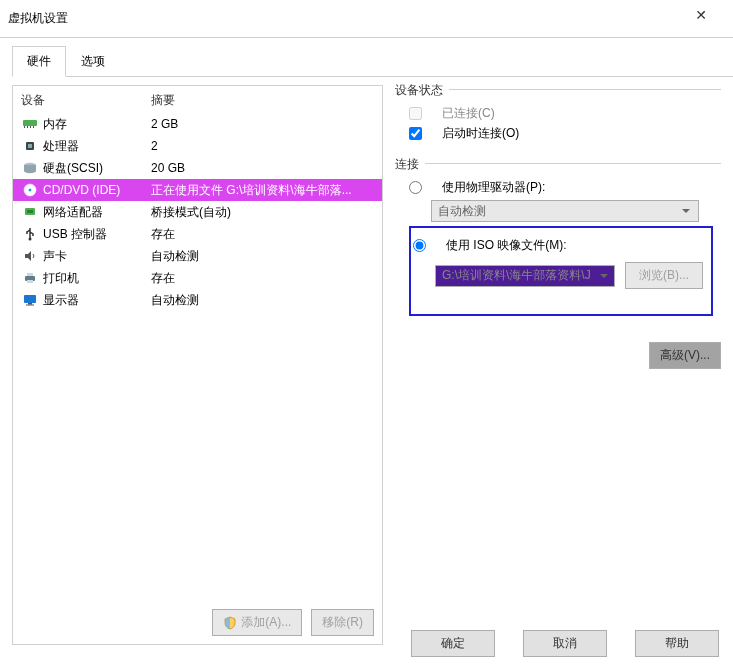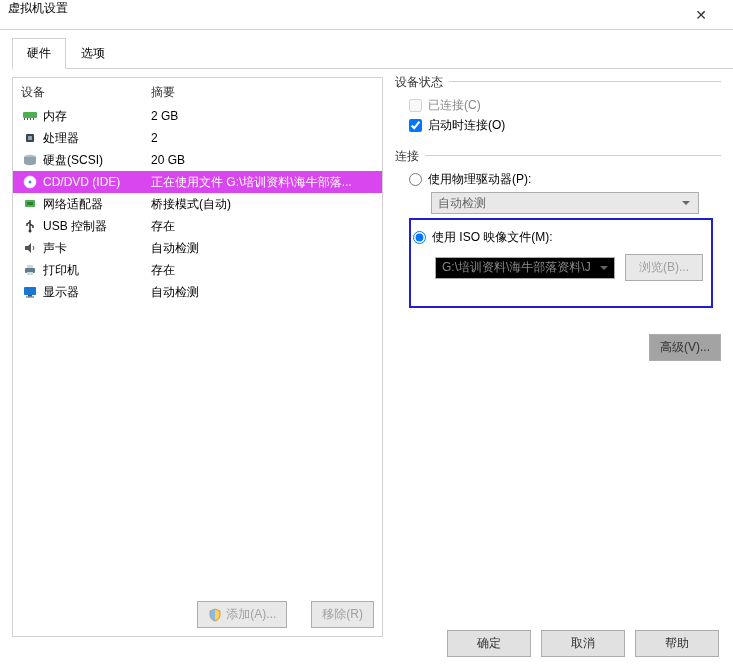--- a/index.html
+++ b/index.html
@@ -1,51 +1,51 @@
 <!DOCTYPE html>
 <html><head>
 <meta charset="utf-8">
 <style>
 * { box-sizing: border-box; margin: 0; padding: 0; }
 body { font-family: "Microsoft YaHei", "Segoe UI", sans-serif; font-size: 12px; background: #fff; width: 733px; height: 667px; overflow: hidden; position: relative; }
-.titlebar { height: 30px; background: #fff; border-bottom: 1px solid #d0d0d0; display: flex; padding: 0 8px; position: relative; }
+.titlebar { height: 38px; background: #fff; border-bottom: 1px solid #d0d0d0; display: flex; align-items: center; padding: 0 8px; position: relative; }
 .titlebar .title { font-size: 12px; color: #000; }
 .titlebar .close { position: absolute; right: 12px; top: 0; width: 40px; height: 30px; display: flex; align-items: center; justify-content: center; font-size: 14px; color: #333; cursor: pointer; }
 .tabbar { margin: 8px 0 0 12px; display: flex; border-bottom: 1px solid #d0d0d0; }
 .tab { padding: 6px 14px; border: 1px solid transparent; margin-bottom: -1px; cursor: pointer; }
 .tab.active { border: 1px solid #d0d0d0; border-bottom: 1px solid #fff; background: #fff; }
 .content { display: flex; padding: 8px 12px 0 12px; gap: 12px; }
 .left { width: 428px; }
 .devbox { border: 1px solid #d0d0d0; height: 560px; position: relative; }
 .devheader { display: flex; padding: 6px 8px 4px 8px; font-size: 12px; color: #333; }
 .devheader .col1 { width: 130px; }
 .devlist { }
 .devrow { display: flex; align-items: center; padding: 2px 8px; height: 22px; cursor: pointer; }
 .devrow.selected { background: #d946ef; color: #fff; }
 .devrow .icon { width: 18px; display: flex; align-items: center; justify-content: center; }
 .devrow .name { width: 112px; padding-left: 4px; }
 .devrow .summary { flex: 1; overflow: hidden; white-space: nowrap; text-overflow: ellipsis; }
-.devbtns { position: absolute; bottom: 8px; right: 8px; display: flex; gap: 24px; }
+.devbtns { position: absolute; bottom: 8px; right: 8px; display: flex; gap: 9px; }
 .btn { border: 1px solid #adadad; background: #a3a3a3; padding: 4px 10px; font-size: 12px; cursor: pointer; color: #333; display: flex; align-items: center; gap: 4px; }
 .btn.disabled { color: #a0a0a0; background: #e8e8e8; cursor: default; }
 .right { flex: 1; padding-top: 4px; }
 .fieldset { border: none; border-top: 1px solid #d0d0d0; padding: 8px 0 12px 0; margin-bottom: 6px; position: relative; }
 .fieldset .legend { position: absolute; top: -8px; left: 0; background: #fff; padding-right: 6px; font-size: 12px; color: #333; }
 .field-inner { padding: 4px 8px 0 14px; }
-.chk, .rdo { display: flex; align-items: center; gap: 6px; margin: 3px 0; font-size: 12px; }
+.chk, .rdo { display: flex; align-items: center; gap: 20px; margin: 3px 0; font-size: 12px; }
 .chk input, .rdo input { width: 13px; height: 13px; }
 .rdo-sub { margin: 4px 0 4px 22px; }
 .select { width: 268px; height: 22px; border: 1px solid #adadad; background: #e8e8e8; padding: 0 20px 0 6px; font-size: 12px; color: #666; position: relative; display: flex; align-items: center; }
 .select::after { content: ""; position: absolute; right: 8px; top: 8px; border: 4px solid transparent; border-top-color: #666; }
-.fileinput { width: 180px; height: 22px; border: 1px solid #adadad; background: #000000; padding: 0 20px 0 6px; font-size: 12px; color: #888; display: inline-flex; align-items: center; position: relative; overflow: hidden; white-space: nowrap; }
+.fileinput { width: 180px; height: 22px; border: 1px solid #adadad; background: #4c1d95; padding: 0 20px 0 6px; font-size: 12px; color: #888; display: inline-flex; align-items: center; position: relative; overflow: hidden; white-space: nowrap; }
 .fileinput::after { content: ""; position: absolute; right: 6px; top: 8px; border: 4px solid transparent; border-top-color: #666; }
 .iso-row { display: flex; gap: 10px; align-items: center; }
 .highlight-box { border: 2px solid #2020d0; padding: 6px 8px 21px 8px; margin: 2px 0 8px 0; }
 .adv-row { display: flex; justify-content: flex-end; margin-top: 4px; }
-.bottombar { position: absolute; bottom: 10px; right: 14px; display: flex; gap: 10px; }
+.bottombar { position: absolute; bottom: 10px; right: 14px; display: flex; gap: 28px; }
 .bottombar .btn { width: 84px; justify-content: center; background: #e1e1e1; }
 svg { display: block; }
 </style>
 </head>
 <body>
 
 <div class="titlebar">
   <span class="title">虚拟机设置</span>
   <div class="close">✕</div>
 </div>

